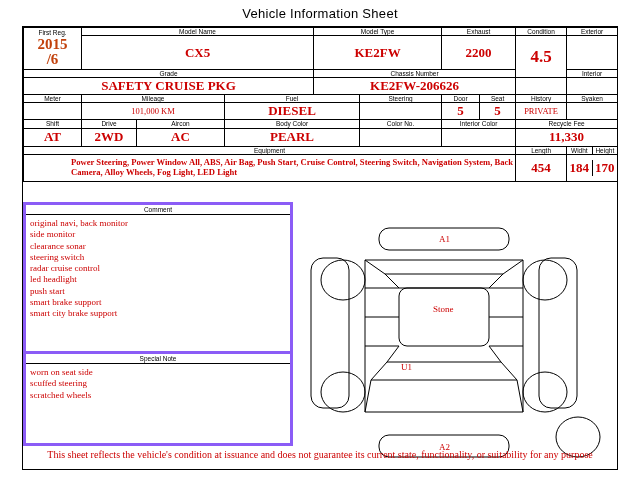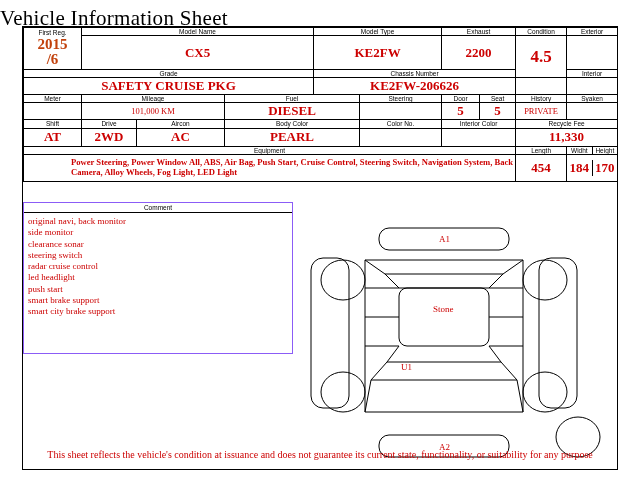--- a/index.html
+++ b/index.html
@@ -14,22 +14,23 @@
     color: #000;
     overflow: hidden;
   }
   .sheet {
     position: relative;
     width: 640px;
     height: 480px;
     box-sizing: border-box;
   }
   .title {
-    font-size: 21px;
-    font-family: Liberation Serif, serif;
+    text-align: center;
+    font-size: 13px;
+    font-family: Liberation Sans, sans-serif;
     letter-spacing: 0.3px;
     padding-top: 6px;
     padding-bottom: 3px;
     color: #000;
   }
   .frame {
     position: absolute;
     left: 22px;
     top: 26px;
     width: 596px;
@@ -96,21 +97,21 @@
   }
   
   .left-pane {
     position: absolute;
     left: 23px;
     top: 202px;
     width: 270px;
     height: 245px;
   }
   .pane-box {
-    border: 1px solid #8b5cf6;
+    border: 3px solid #8b5cf6;
     box-sizing: border-box;
     width: 100%;
   }
   .pane-head {
     border-bottom: 1px solid #000;
     font-size: 6.5px;
     text-align: center;
     padding: 1px 0;
   }
   .pane-body {
@@ -294,20 +295,26 @@
       <div class="pane-body">original navi, back monitor
 side monitor
 clearance sonar
 steering switch
 radar cruise control
 led headlight
 push start
 smart brake support
 smart city brake support</div>
     </div>
+    <div class="pane-box" id="note-box">
+      <div class="pane-head">Special Note</div>
+      <div class="pane-body">worn on seat side
+scuffed steering
+scratched wheels</div>
+    </div>
   </div>
 
   <div class="diagram">
     <svg width="322" height="245" viewBox="0 0 322 245" xmlns="http://www.w3.org/2000/svg">
       <g fill="none" stroke="#000" stroke-width="1">
 
         <rect x="84" y="14" width="130" height="22" rx="10"></rect>
 
         <rect x="84" y="221" width="130" height="22" rx="10"></rect>
 

